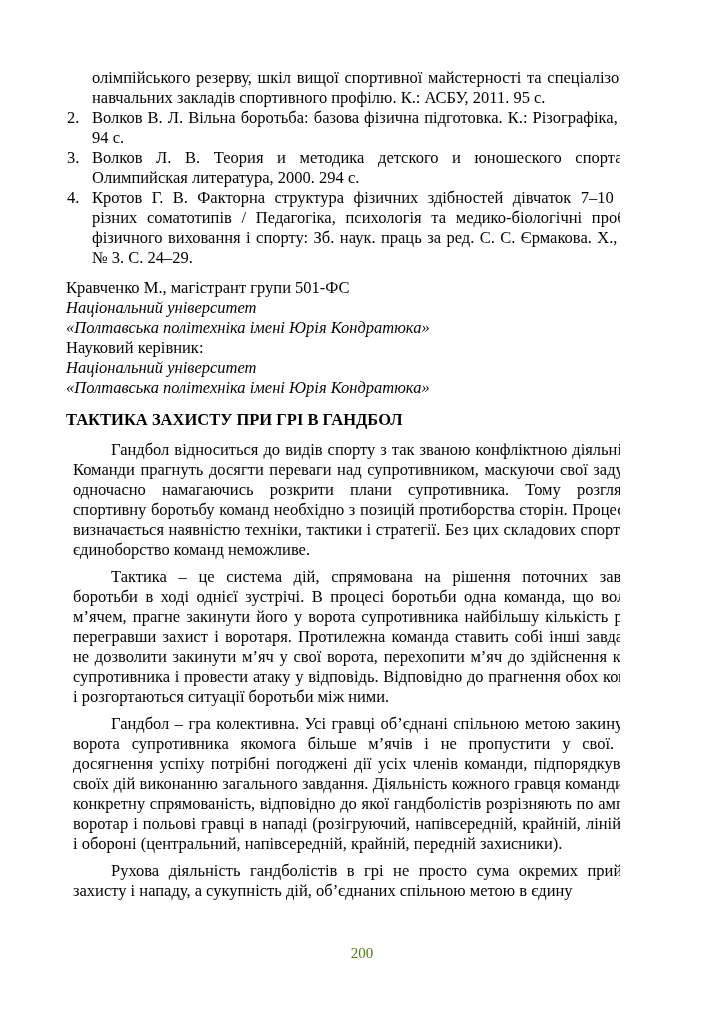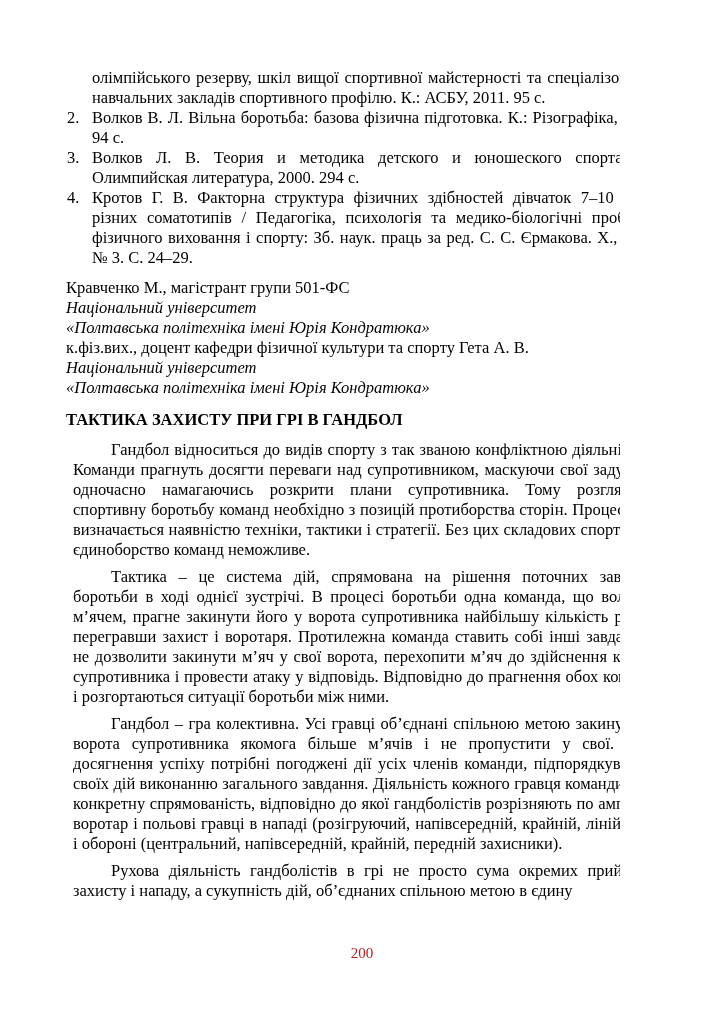--- a/index.html
+++ b/index.html
@@ -60,41 +60,41 @@
   }
   
   .pageno {
     position: absolute;
     left: 0;
     width: 724px;
     top: 944px;
     text-align: center;
     font-size: 15px;
     line-height: 18px;
-    color: #b91c1c;
+    color: #4d7c0f;
   }
 </style>
 </head>
 <body>
 
 <div class="page">
   <div class="content">
 
     <div class="refs">
         <div class="ref"><span class="num"></span><span>олімпійського резерву, шкіл вищої спортивної майстерності та спеціалізованих навчальних закладів спортивного профілю. К.: АСБУ, 2011. 95 с.</span></div>
         <div class="ref"><span class="num">2.</span><span>Волков В. Л. Вільна боротьба: базова фізична підготовка. К.: Різографіка, 2005. 94 с.</span></div>
         <div class="ref"><span class="num">3.</span><span>Волков Л. В. Теория и методика детского и юношеского спорта. К.: Олимпийская литература, 2000. 294 с.</span></div>
         <div class="ref"><span class="num">4.</span><span>Кротов Г. В. Факторна структура фізичних здібностей дівчаток 7–10 років різних соматотипів / Педагогіка, психологія та медико-біологічні проблеми фізичного виховання і спорту: Зб. наук. праць за ред. С. С. Єрмакова. Х., 2015. № 3. С. 24–29.</span></div>
       </div>
 
     <div class="authors">
         <div class="author-line">Кравченко М., магістрант групи 501-ФС</div>
         <div class="author-line italic">Національний університет</div>
         <div class="author-line italic">«Полтавська політехніка імені Юрія Кондратюка»</div>
-        <div class="author-line">к.фіз.вих., доцент кафедри фізичної культури та спорту Гета А. В.</div>
+        <div class="author-line">Науковий керівник:</div>
         <div class="author-line italic">Національний університет</div>
         <div class="author-line italic">«Полтавська політехніка імені Юрія Кондратюка»</div>
       </div>
 
     <div class="title">ТАКТИКА ЗАХИСТУ ПРИ ГРІ В ГАНДБОЛ</div>
 
     <div class="body-text">
         <p class="para">Гандбол відноситься до видів спорту з так званою конфліктною діяльністю. Команди прагнуть досягти переваги над супротивником, маскуючи свої задуми і одночасно намагаючись розкрити плани супротивника. Тому розглядати спортивну боротьбу команд необхідно з позицій протиборства сторін. Процес гри визначається наявністю техніки, тактики і стратегії. Без цих складових спортивне єдиноборство команд неможливе.</p>
         <p class="para">Тактика – це система дій, спрямована на рішення поточних завдань боротьби в ході однієї зустрічі. В процесі боротьби одна команда, що володіє м’ячем, прагне закинути його у ворота супротивника найбільшу кількість разів, перегравши захист і воротаря. Протилежна команда ставить собі інші завдання: не дозволити закинути м’яч у свої ворота, перехопити м’яч до здійснення кидка супротивника і провести атаку у відповідь. Відповідно до прагнення обох команд і розгортаються ситуації боротьби між ними.</p>
         <p class="para">Гандбол – гра колективна. Усі гравці об’єднані спільною метою закинути у ворота супротивника якомога більше м’ячів і не пропустити у свої. Для досягнення успіху потрібні погоджені дії усіх членів команди, підпорядкування своїх дій виконанню загального завдання. Діяльність кожного гравця команди має конкретну спрямованість, відповідно до якої гандболістів розрізняють по амплуа: воротар і польові гравці в нападі (розігруючий, напівсередній, крайній, лінійний) і обороні (центральний, напівсередній, крайній, передній захисники).</p>

